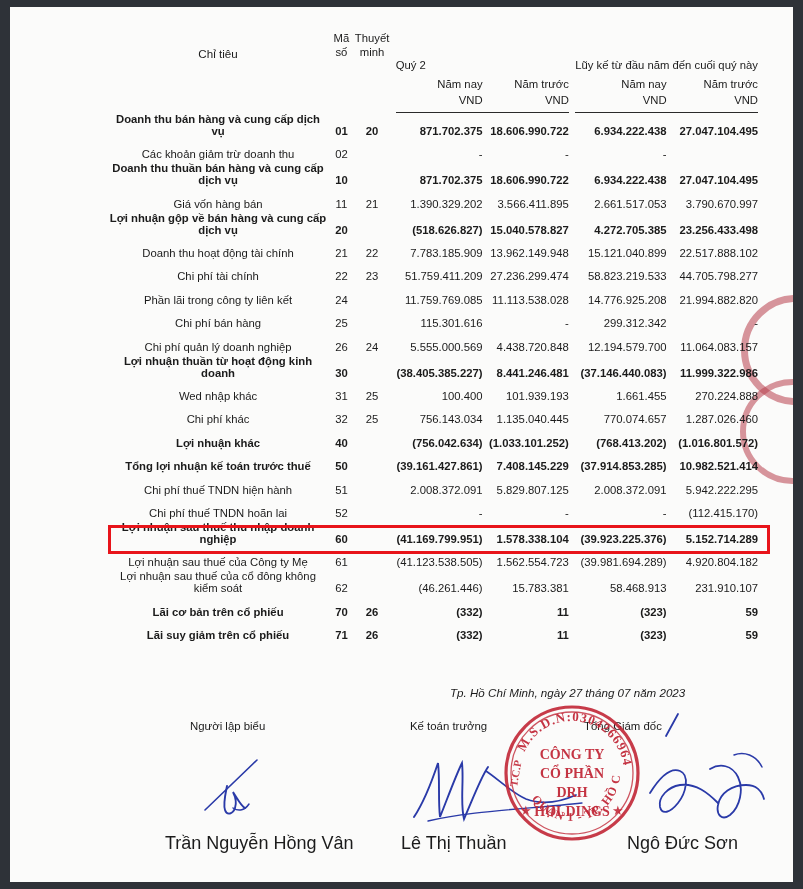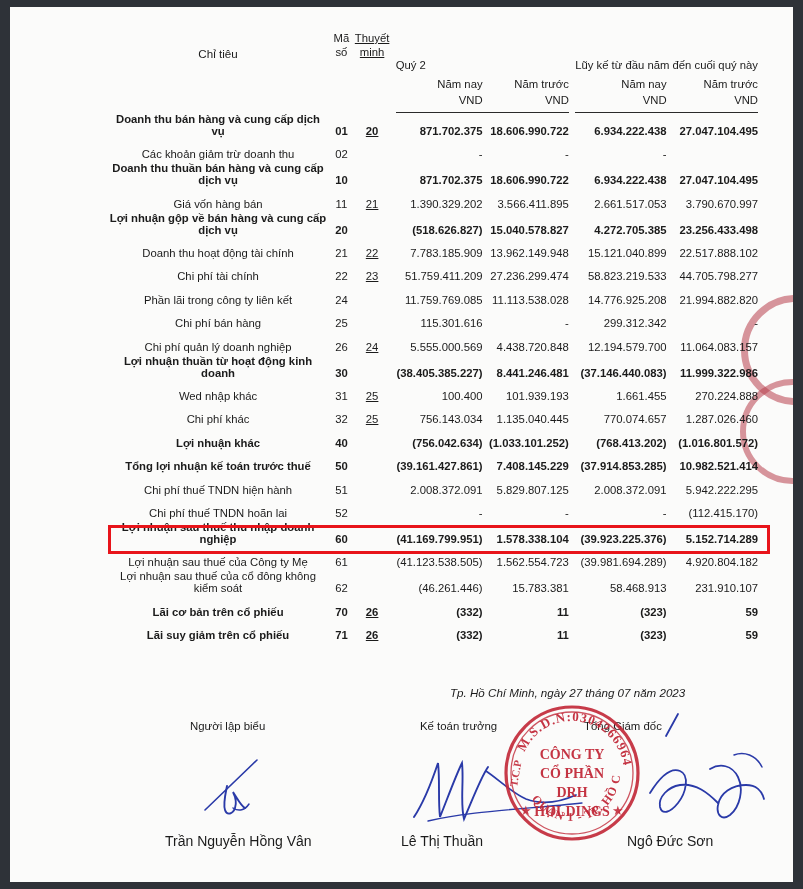--- a/index.html
+++ b/index.html
@@ -32,21 +32,21 @@
     position: absolute;
     left: 94px; top: 24px;
     width: 654px;
     border-collapse: collapse;
     color: #1b1b1b;
   }
   table.fin td, table.fin th { vertical-align: bottom; }
 
   .c-label { width: 244px; padding-left: 4px; font-size: 11.3px; text-align: center; }
   .c-code  { width: 28px;  text-align: center; font-size: 11.3px; }
-  .c-note  { width: 34px;  text-align: center; font-size: 11.3px; text-decoration: underline; }
+  .c-note  { width: 34px;  text-align: center; font-size: 11.3px; }
   .c-num   { width: 87px;  text-align: right; font-size: 11.3px; white-space: nowrap; }
   .c-gap   { width: 7px; }
 
   tr.row td { height: 23.4px; padding-bottom: 2px; }
   tr.row.bold td { font-weight: bold; }
   tr.row.ital td { font-style: italic; }
 
   
   .hdr-title {
     font-size: 11.6px; padding-bottom: 18px;
@@ -75,26 +75,26 @@
   
   .sig-date {
     position: absolute; left: 440px; top: 679px;
     font-size: 11.6px; font-style: italic; color: #1b1b1b; white-space: nowrap;
   }
   .sig-role {
     position: absolute; top: 713px;
     font-size: 11.4px; color: #1b1b1b; white-space: nowrap;
   }
   .sig-role.r1 { left: 180px; }
-  .sig-role.r2 { left: 410px; }
+  .sig-role.r2 { left: 400px; }
   .sig-role.r3 { left: 574px; }
 
   .sig-name {
     position: absolute; top: 826px;
-    font-size: 14px; color: #1b1b1b; white-space: nowrap;
+    font-size: 18px; color: #1b1b1b; white-space: nowrap;
   }
   .sig-name.n1 { left: 155px; }
   .sig-name.n2 { left: 391px; }
   .sig-name.n3 { left: 582px; margin-left: 35px; }
 
   .ink { position: absolute; pointer-events: none; }
   .ink svg { display: block; overflow: visible; }
 
   
   #stamp {

